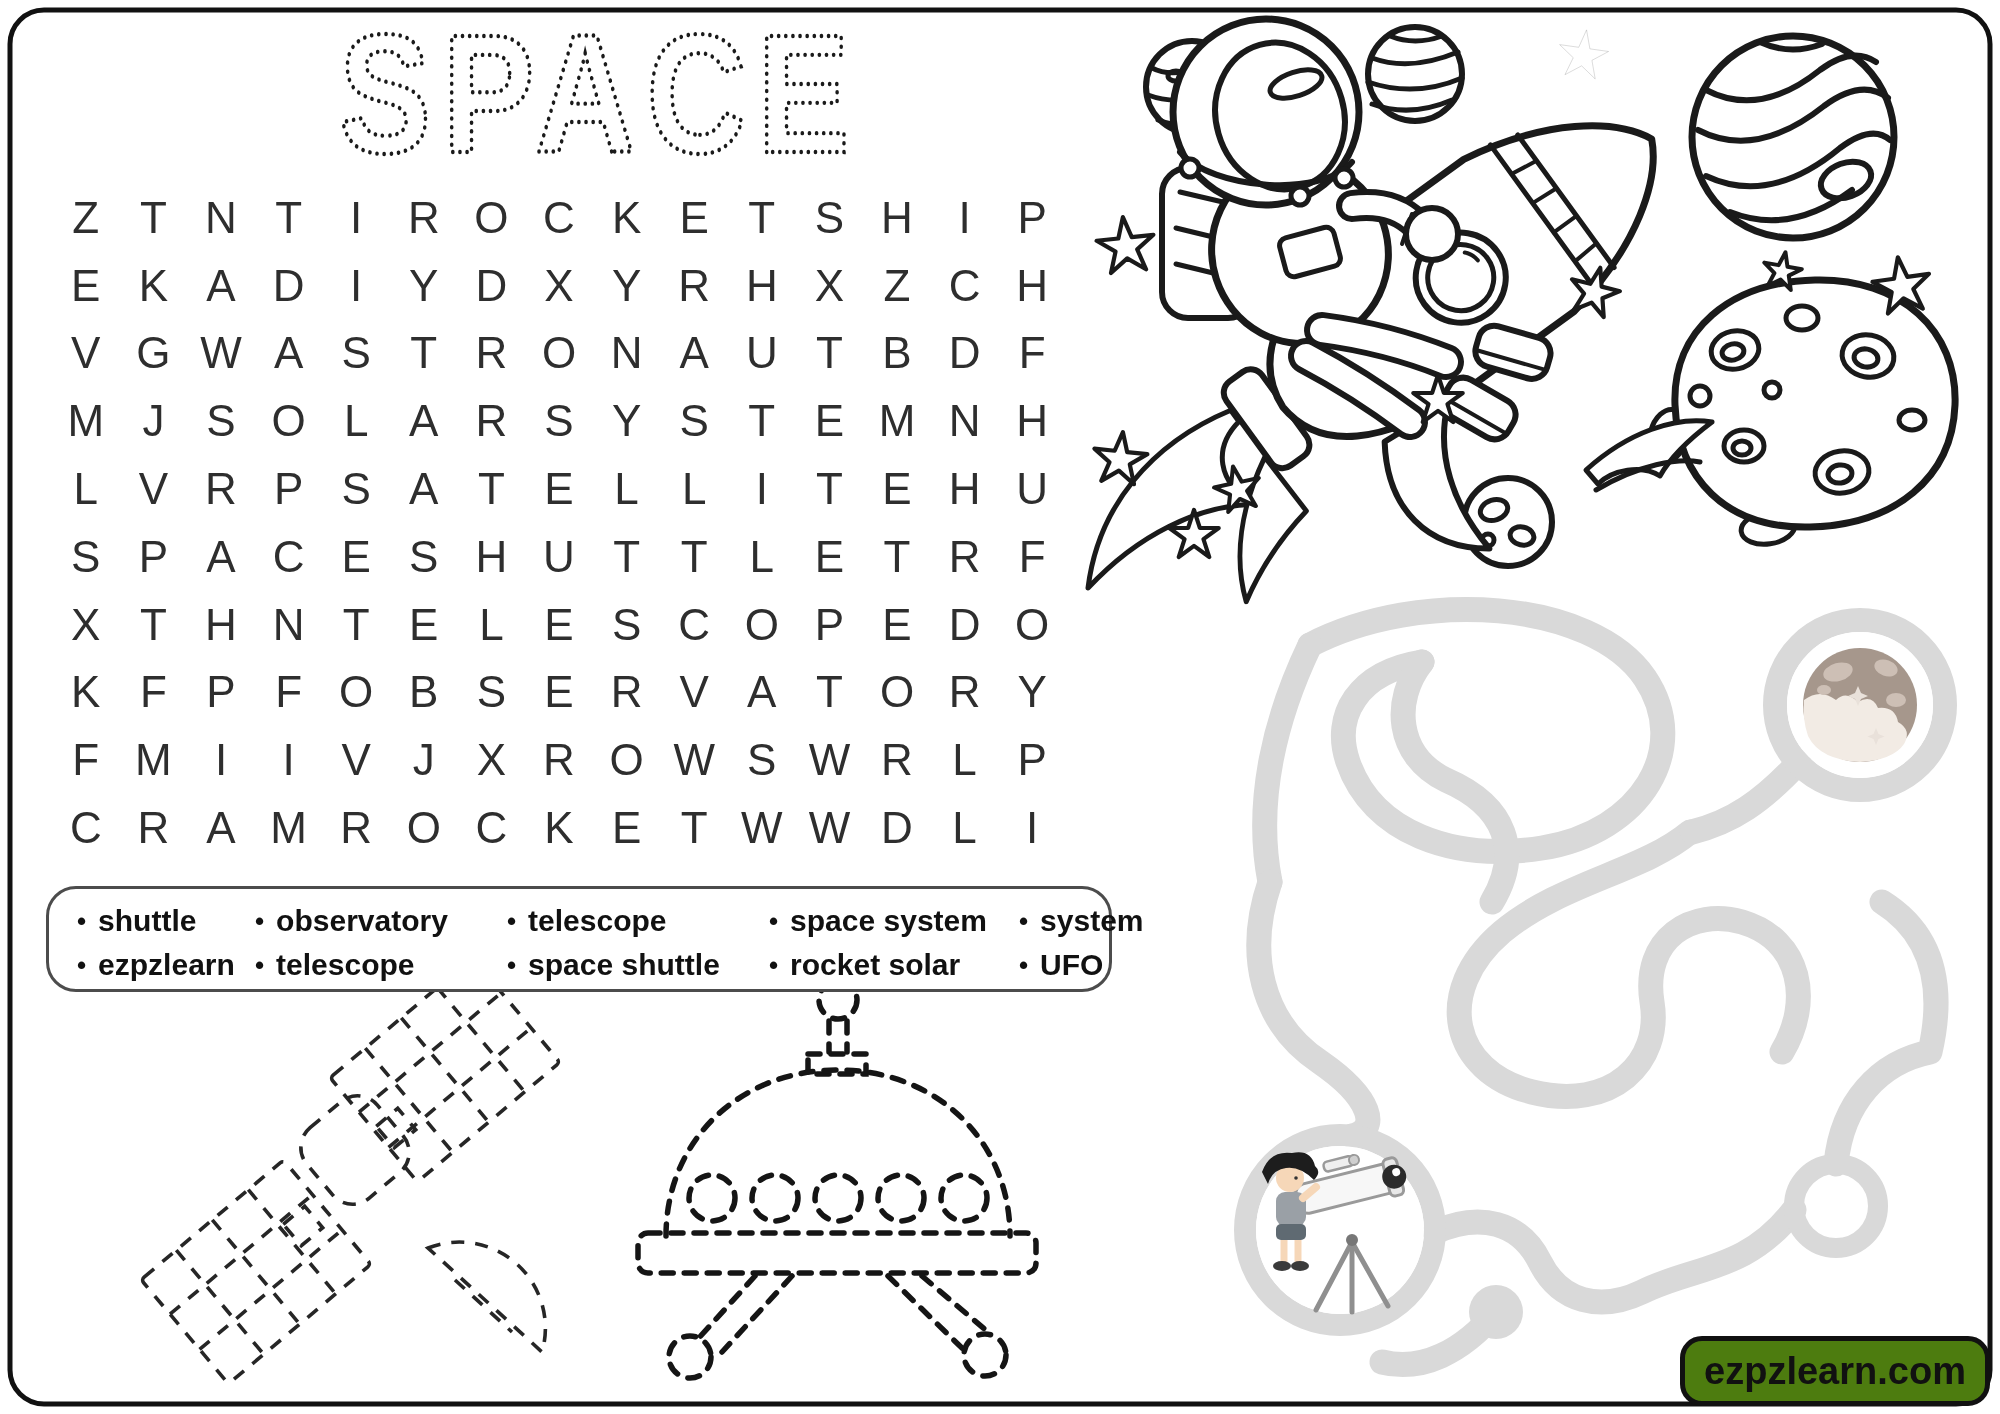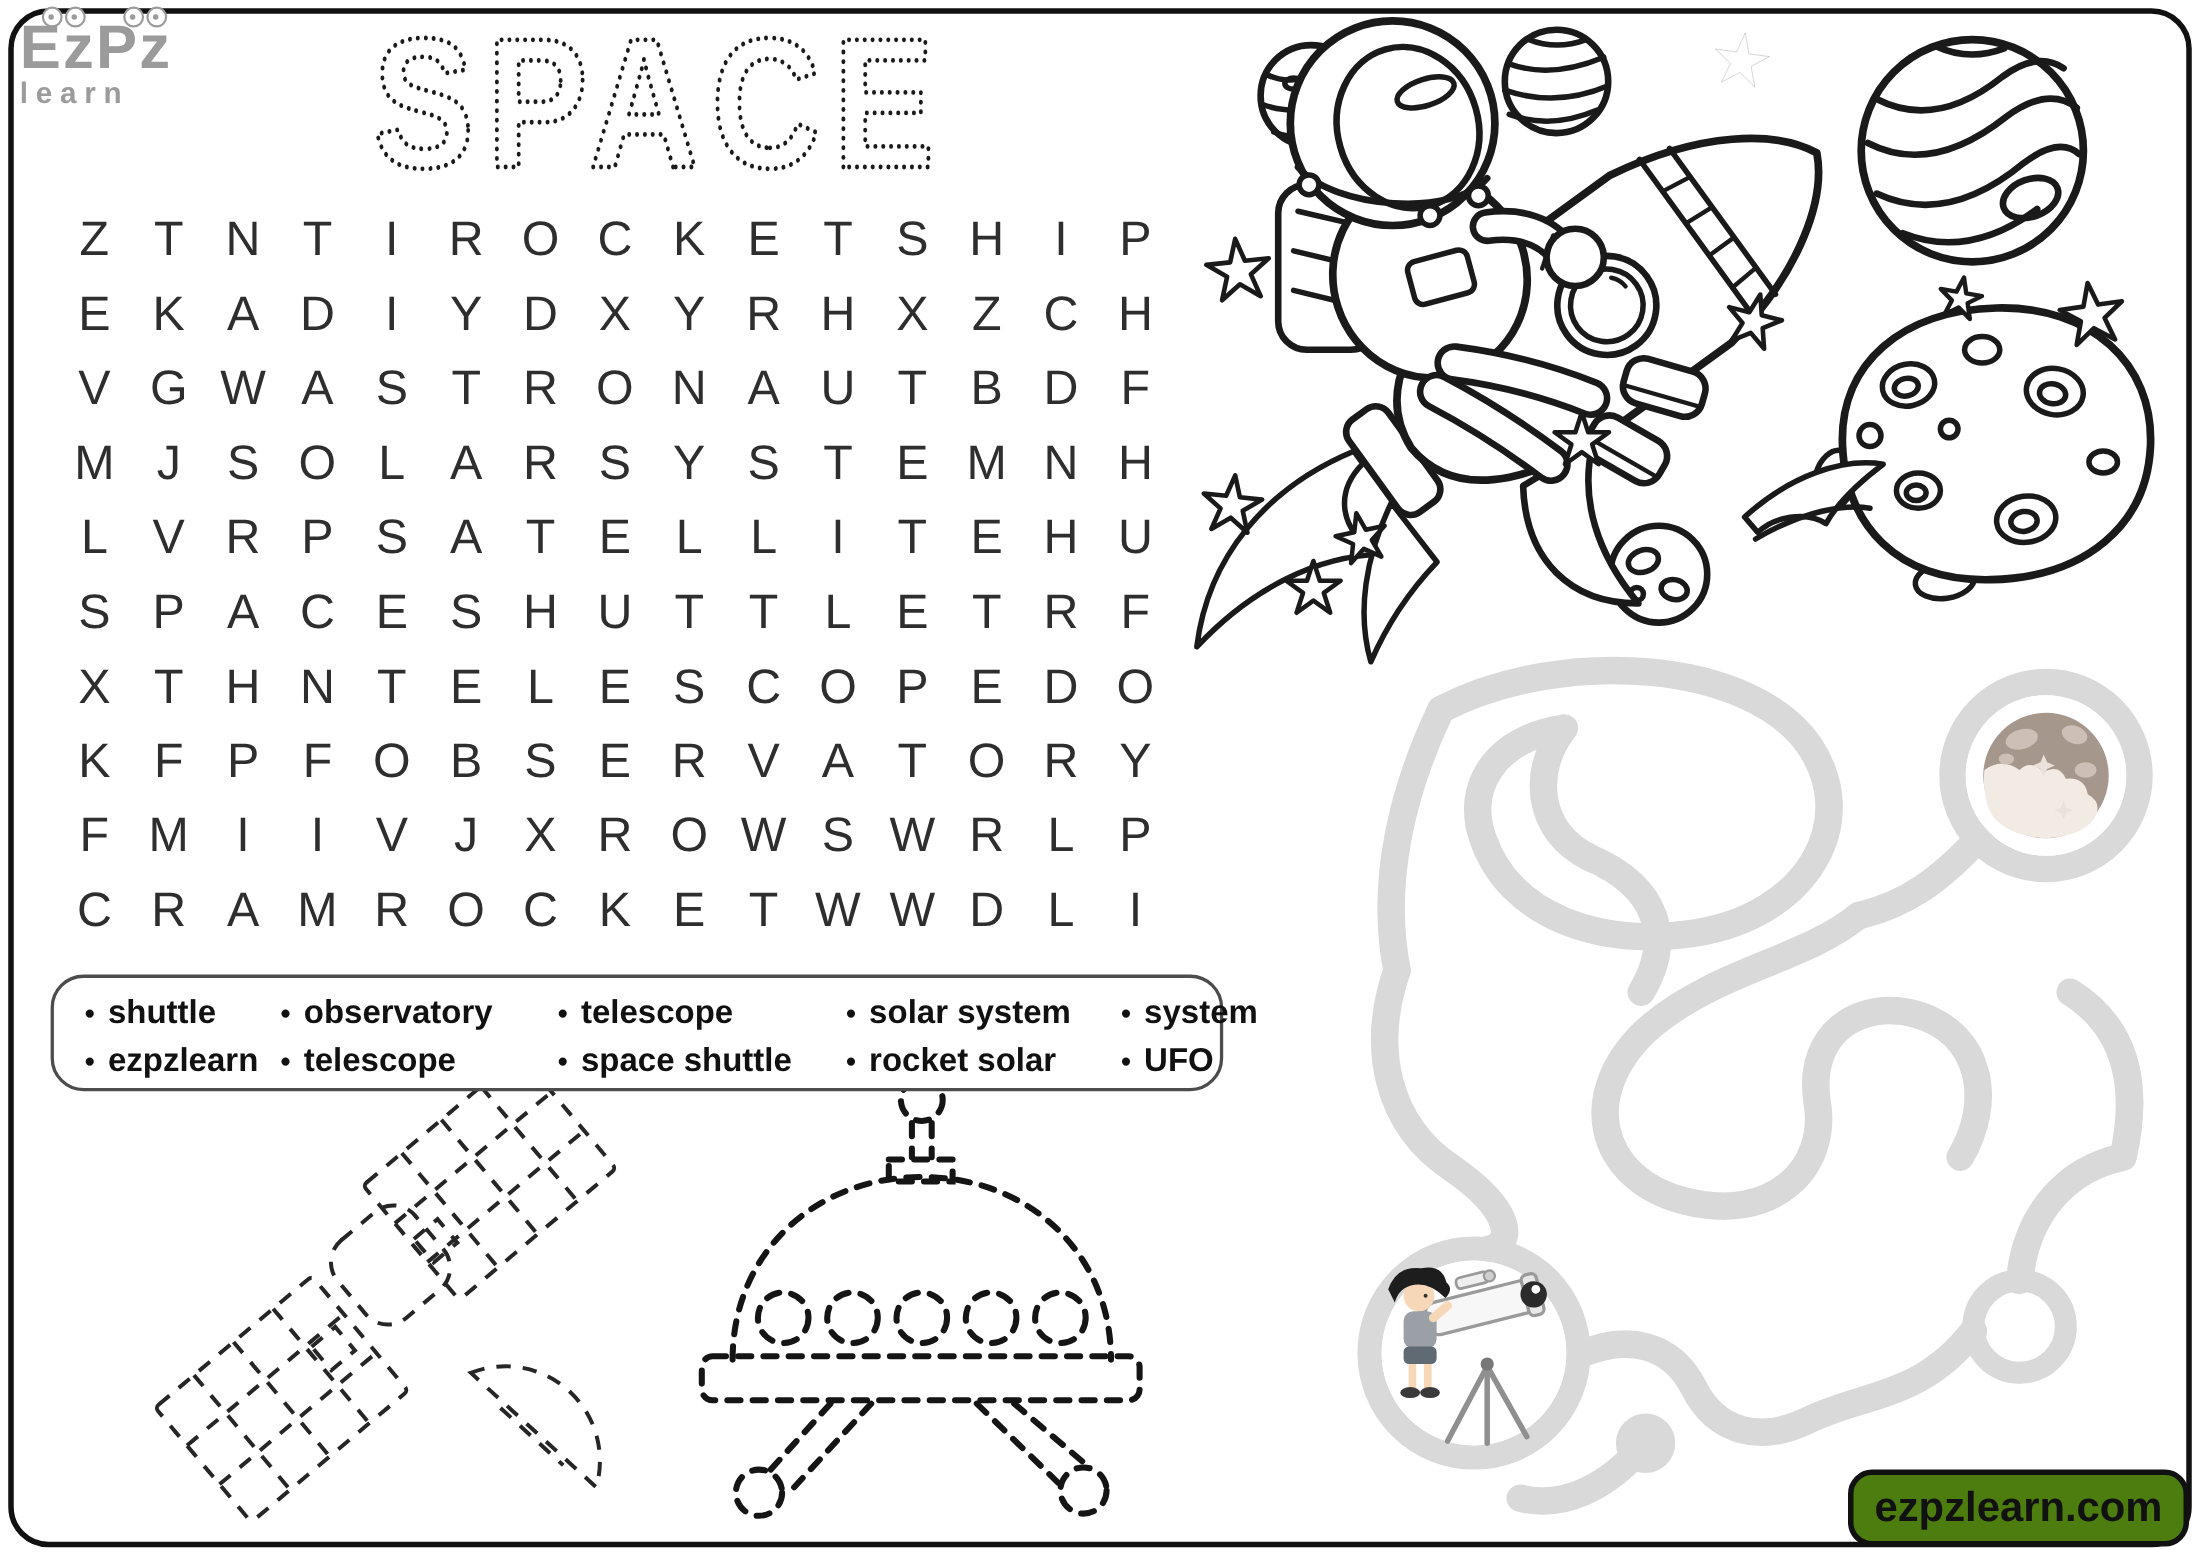--- a/index.html
+++ b/index.html
@@ -299,34 +299,20 @@
       <line x1="888" y1="1276" x2="962" y2="1348"></line>
       <line x1="922" y1="1276" x2="988" y2="1332"></line>
       <circle cx="985" cy="1355" r="21"></circle>
     </g>
   </svg>
 
   <svg class="frame" viewBox="0 0 2000 1414">
     <rect x="10" y="10" width="1980" height="1394" rx="34" fill="none" stroke="#111111" stroke-width="5"></rect>
   </svg>
 
-  <div class="logo">
-    <div class="logo-eyes">
-      <span class="eye-pair">
-          <span class="eye"></span>
-          <span class="eye"></span>
-        </span>
-      <span class="eye-pair">
-          <span class="eye"></span>
-          <span class="eye"></span>
-        </span>
-    </div>
-    <div class="logo-line1">EzPz</div>
-    <div class="logo-line2">learn</div>
-  </div>
 
   <div class="ws-grid" id="ws-grid">
       <span class="ws-cell">Z</span>
       <span class="ws-cell">T</span>
       <span class="ws-cell">N</span>
       <span class="ws-cell">T</span>
       <span class="ws-cell">I</span>
       <span class="ws-cell">R</span>
       <span class="ws-cell">O</span>
       <span class="ws-cell">C</span>
@@ -483,21 +469,21 @@
         <span class="word-item">
           <span class="word-bullet">•</span>
           <span>observatory</span>
         </span>
         <span class="word-item">
           <span class="word-bullet">•</span>
           <span>telescope</span>
         </span>
         <span class="word-item">
           <span class="word-bullet">•</span>
-          <span>solar system</span>
+          <span>space system</span>
         </span>
         <span class="word-item">
           <span class="word-bullet">•</span>
           <span>system</span>
         </span>
       </div>
       <div class="word-row">
         <span class="word-item">
           <span class="word-bullet">•</span>
           <span>ezpzlearn</span>

